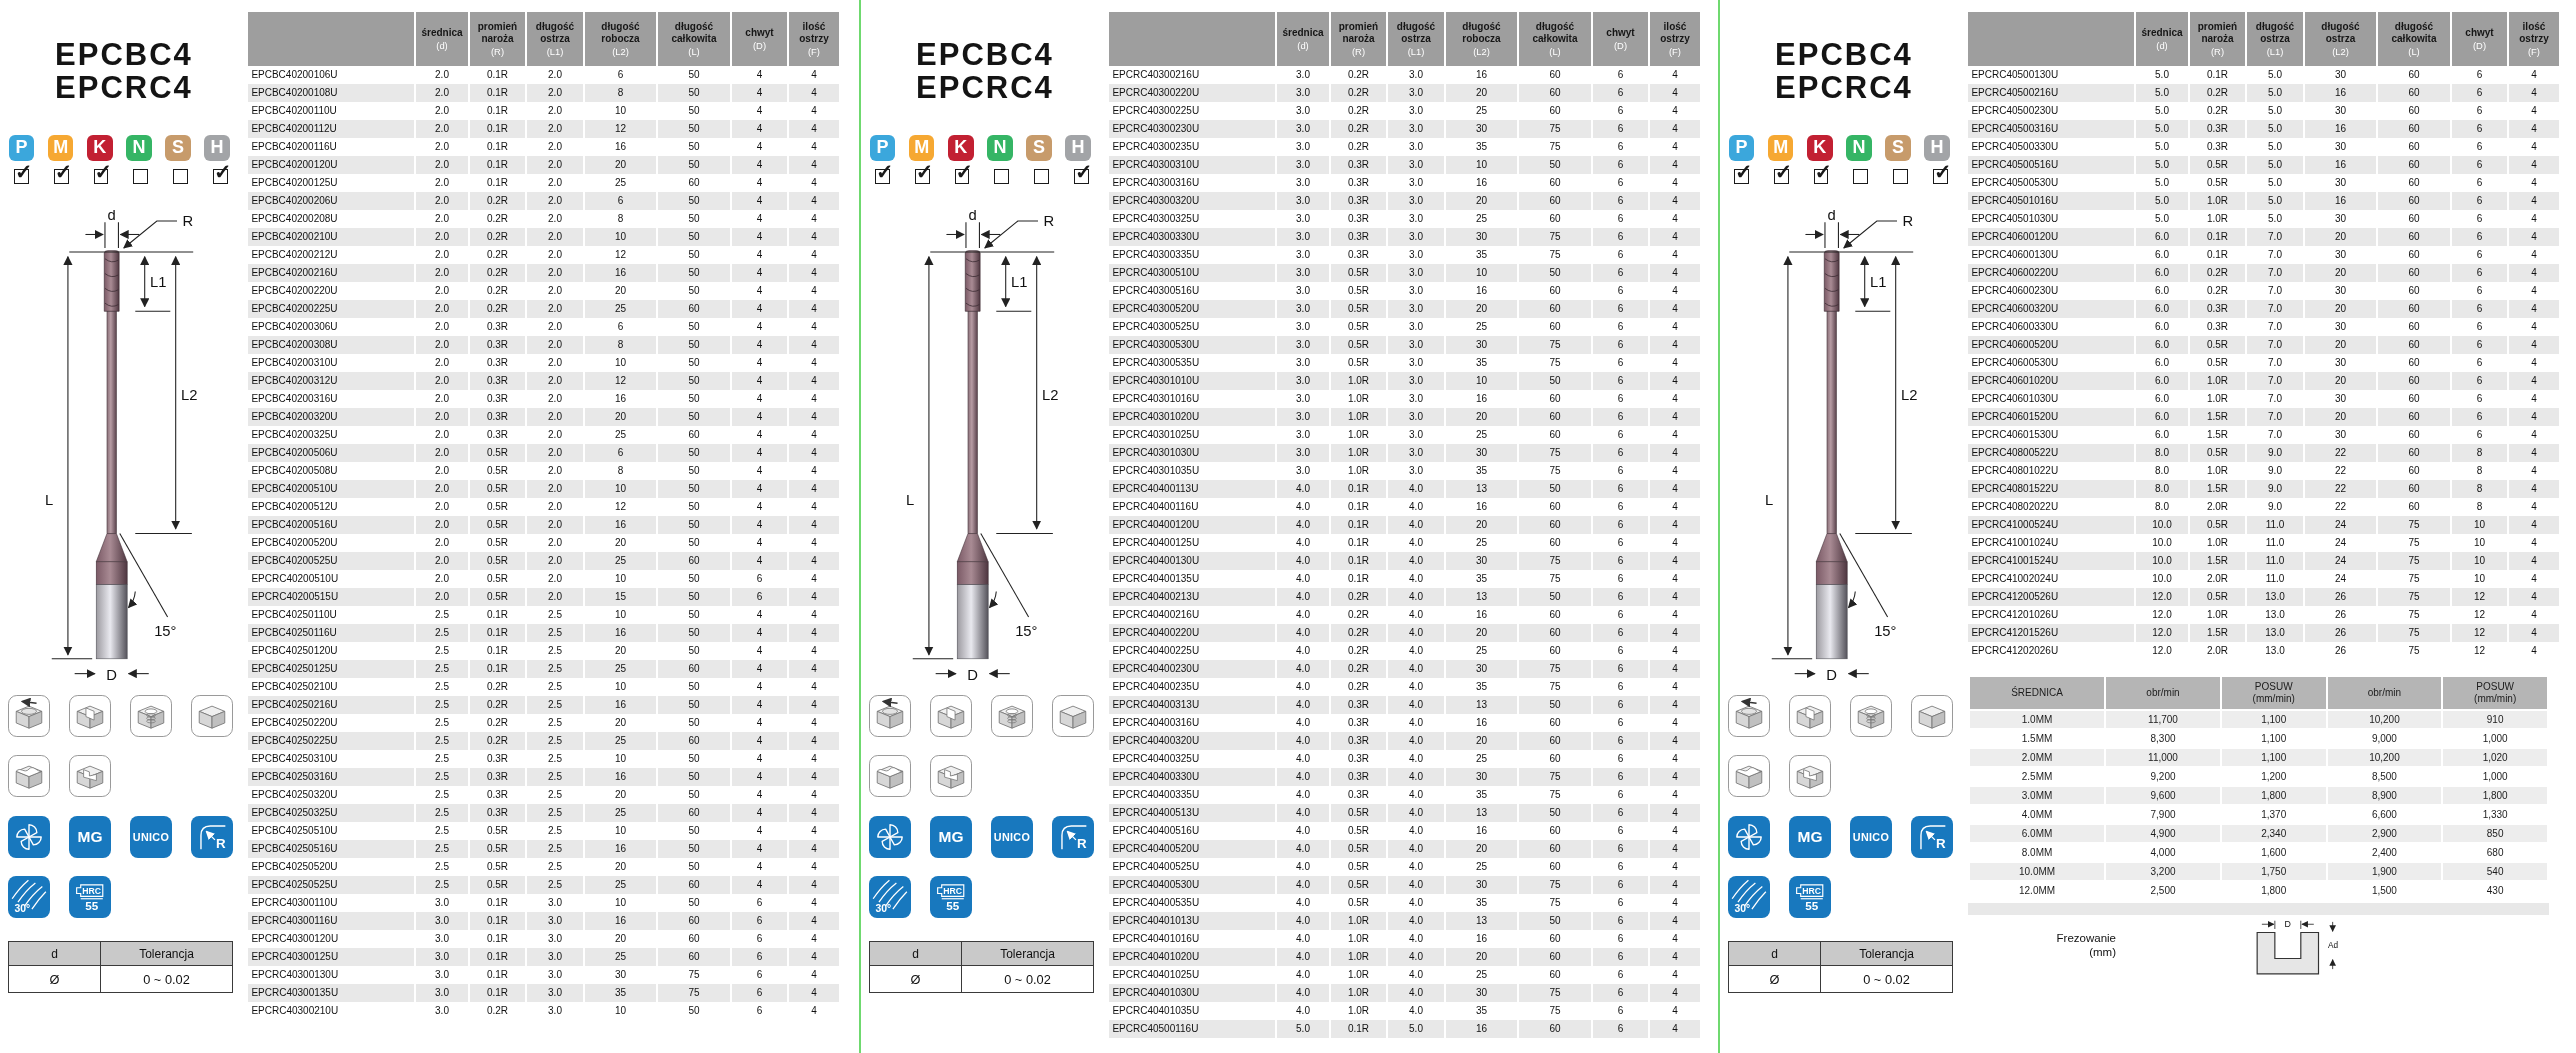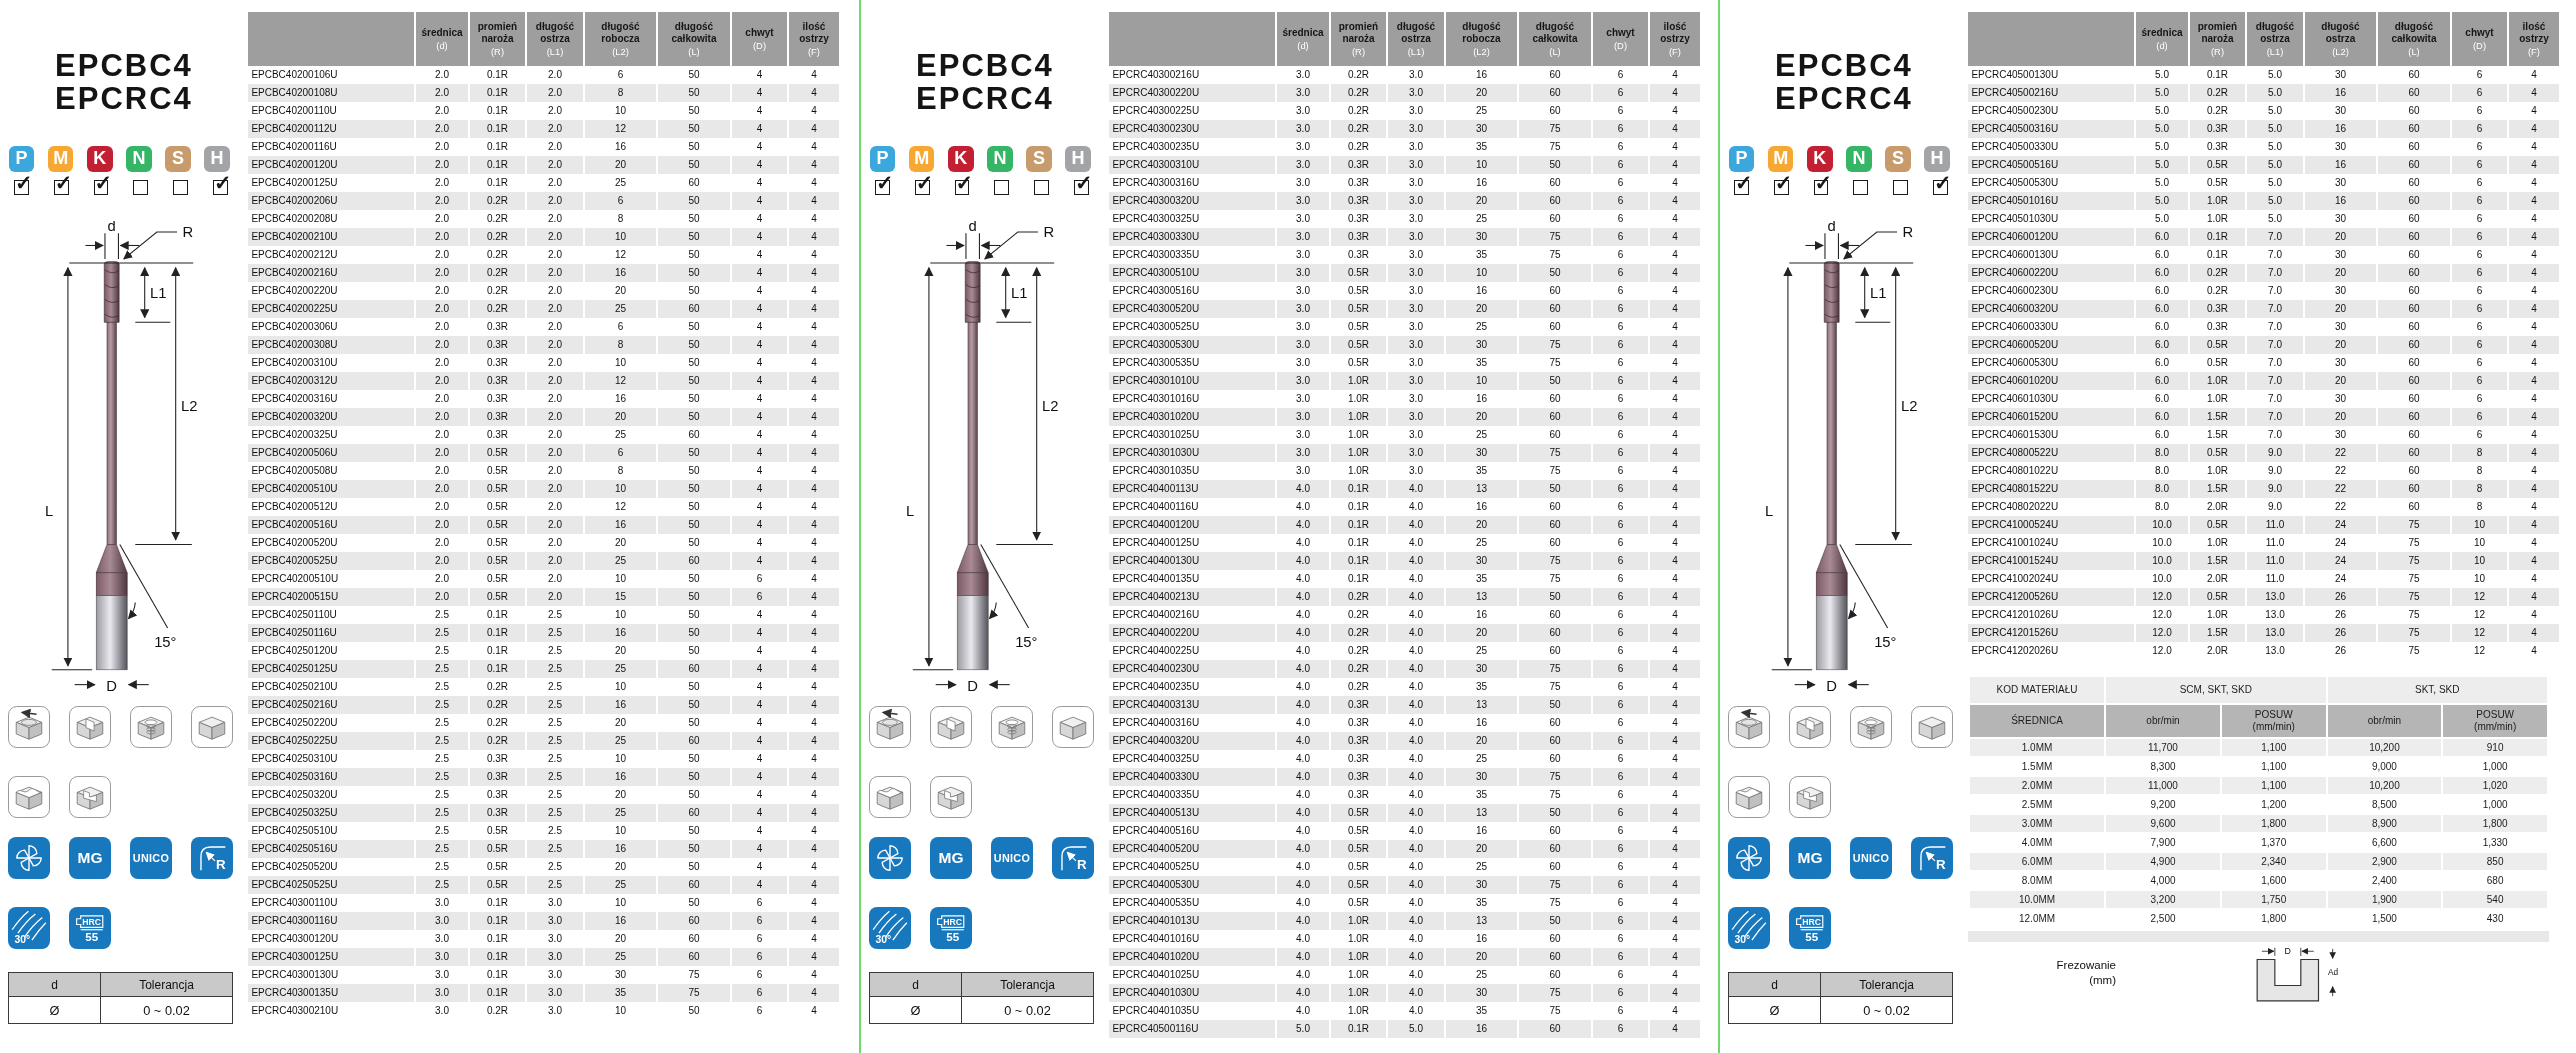--- a/index.html
+++ b/index.html
@@ -1,30 +1,30 @@
 <!DOCTYPE html>
 <html style="font-size:10.8px"><head>
 <meta charset="utf-8">
 <style>
   html,body{margin:0;padding:0;background:#fff;}
   .page{width:2576px;height:1053px;display:flex;background:#fff;overflow:hidden;
         font-family:"Liberation Sans",sans-serif;color:#111;}
   .sec{width:859px;height:1053px;display:flex;box-sizing:border-box;overflow:hidden;flex:0 0 auto;}
   .sec.divided{border-left:2.7px solid #6fd96f;}
   
-  .panel{width:248px;flex:0 0 auto;padding-top:39px;box-sizing:border-box;margin-top:11px;}
+  .panel{width:248px;flex:0 0 auto;padding-top:39px;box-sizing:border-box;}
   .title{text-align:center;font-weight:900;font-size:31px;line-height:1.05;letter-spacing:2px;color:#141414;}
   .badges{display:flex;gap:13.5px;margin:31px 0 0 8.8px;}
   .badge{width:25.6px;height:25.6px;border-radius:6px;display:flex;align-items:center;justify-content:center;
          color:#fff;font-size:18px;font-weight:bold;}
   .checks{display:flex;gap:25px;margin:8.8px 0 0 14px;}
   .cb{position:relative;width:12.8px;height:12.8px;border:1.7px solid #1a1a1a;background:#fff;display:inline-block;}
   .cb.checked:after{content:"✓";position:absolute;left:0px;top:-10px;font-size:21px;font-weight:bold;color:#1a1a1a;}
   .tool-svg{display:block;margin:25.6px auto 0;}
-  .gicons,.bicons{display:flex;flex-wrap:wrap;gap:28px 19px;margin:9.4px 0 0 8px;width:229px;}
+  .gicons,.bicons{display:flex;flex-wrap:wrap;gap:18px 19px;margin:9.4px 0 0 8px;width:229px;}
   .bicons{margin-top:19px;}
   .gicon{width:42px;height:42px;border:1.3px solid #9a9a9a;border-radius:8.8px;box-sizing:border-box;
          display:flex;align-items:center;justify-content:center;background:#fff;}
   .bicon{width:42px;height:42px;border-radius:8px;background:#1878be;box-sizing:border-box;
          display:flex;align-items:center;justify-content:center;color:#fff;font-weight:bold;}
   .bicon.txt-lg{font-size:15.5px;}
   .bicon.txt-md{font-size:10.8px;letter-spacing:0.3px;}
   table.tol{border-collapse:collapse;margin:23px 0 0 8px;width:225px;background:#fff;}
   table.tol th{background:#c9c9c9;font-weight:normal;font-size:12px;height:21px;border:1.3px solid #3a3a3a;}
   table.tol td{font-size:12.8px;height:24px;text-align:center;border:1.3px solid #3a3a3a;}
@@ -2188,25 +2188,20 @@
         <table class="mtable">
           <colgroup>
             <col style="width:132px">
             <col style="width:112px">
             <col style="width:102px">
             <col style="width:112px">
             <col style="width:102px">
           </colgroup>
           <tbody>
             <tr>
-              <td class="minfo1">KOD MATERIAŁU</td>
-              <td class="minfo1" colspan="2">SCM, SKT, SKD</td>
-              <td class="minfo1" colspan="2">SKT, SKD</td>
-            </tr>
-            <tr>
               <td class="mspeed">ŚREDNICA</td>
               <td class="mspeed">obr/min</td>
               <td class="mspeed">POSUW<br>(mm/min)</td>
               <td class="mspeed">obr/min</td>
               <td class="mspeed">POSUW<br>(mm/min)</td>
             </tr>
             <tr>
               <td class="mdata-a">1.0MM</td>
               <td class="mdata-a">11,700</td>
               <td class="mdata-a">1,100</td>

